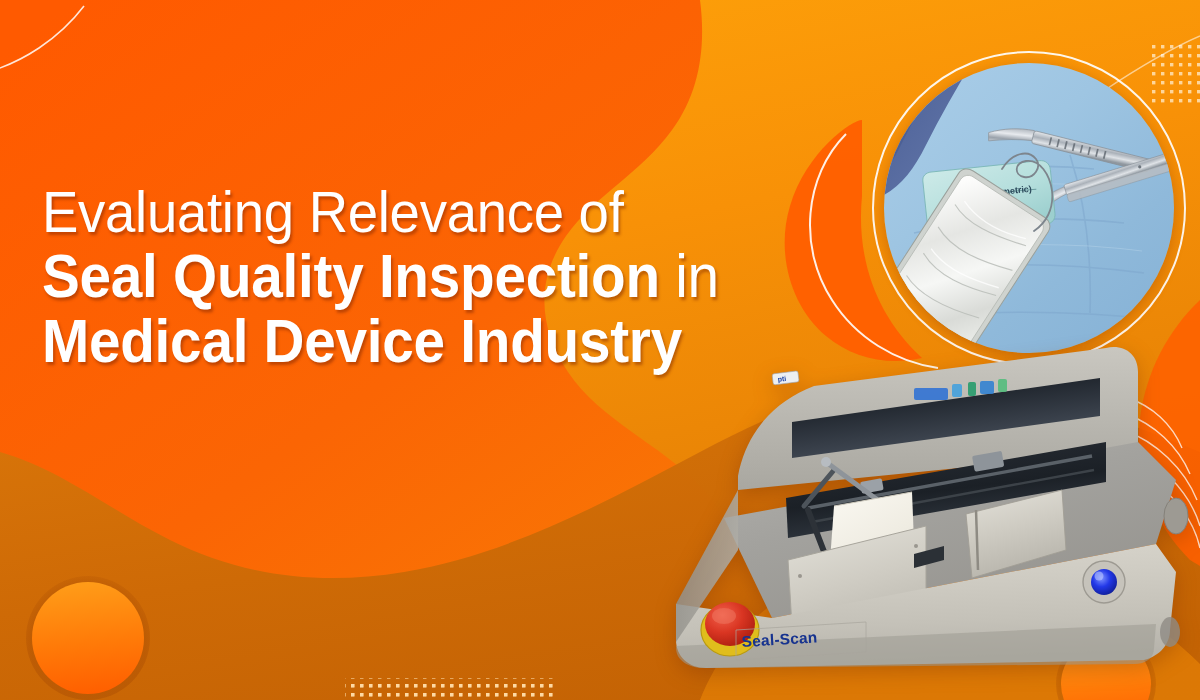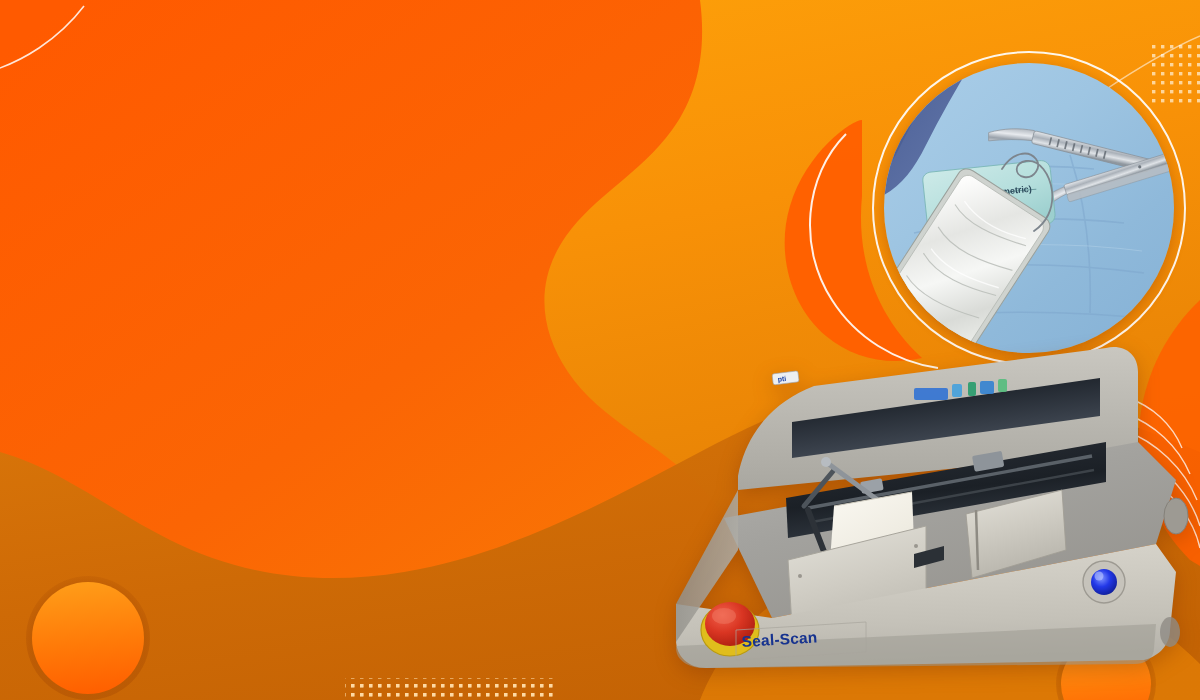--- a/index.html
+++ b/index.html
@@ -493,14 +493,21 @@
         <text class="seal-scan-text" x="64" y="0" transform="translate(0,0) rotate(-3.2 64 0) translate(0,0)">Seal-Scan</text>
       </g>
       <text class="seal-scan-text" x="66" y="317" transform="rotate(-3.4 66 317)">Seal-Scan</text>
       <path d="M60,300 L190,292 L190,322 L60,330 Z" fill="none" stroke="#a8a59d" stroke-width="1" opacity=".7"></path>
 
       <ellipse cx="500" cy="186" rx="12" ry="18" fill="#9d9a93" stroke="#84817a" stroke-width="1"></ellipse>
       <ellipse cx="494" cy="302" rx="10" ry="15" fill="#8e8b84" opacity=".8"></ellipse>
     </svg>
   </div>
 
+  <div id="headline">
+    <div class="hl-line hl-1">Evaluating Relevance of</div>
+    <div class="hl-line hl-2">
+      <span>Seal Quality Inspection</span><span>&nbsp;</span><span class="light">in</span>
+    </div>
+    <div class="hl-line hl-3">Medical Device Industry</div>
+  </div>
 
 </div>
 
 </body></html>

